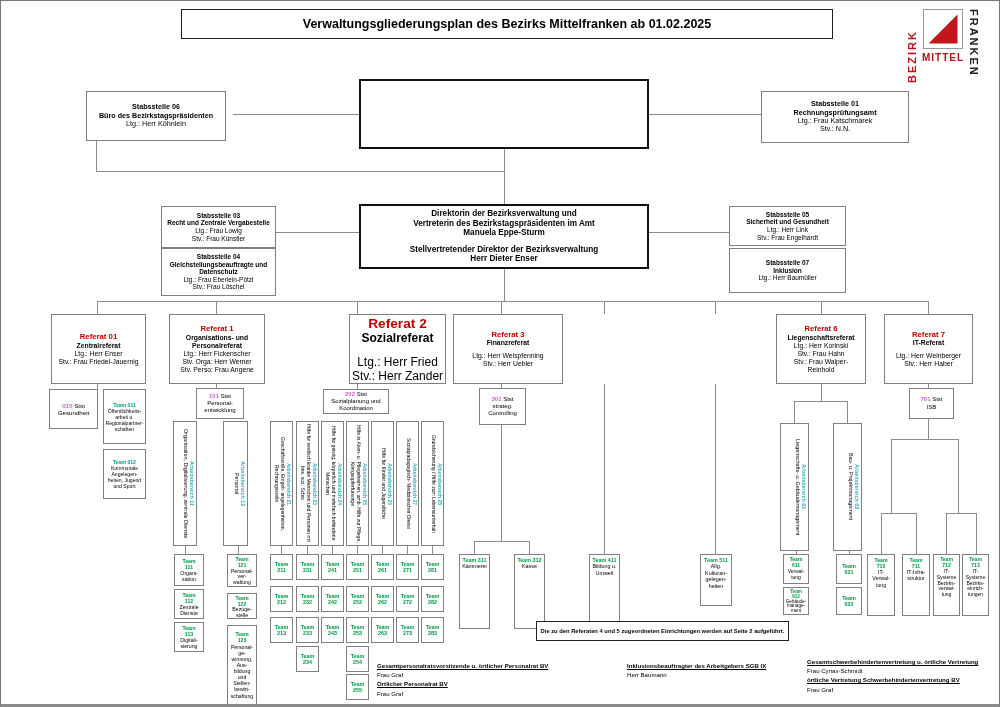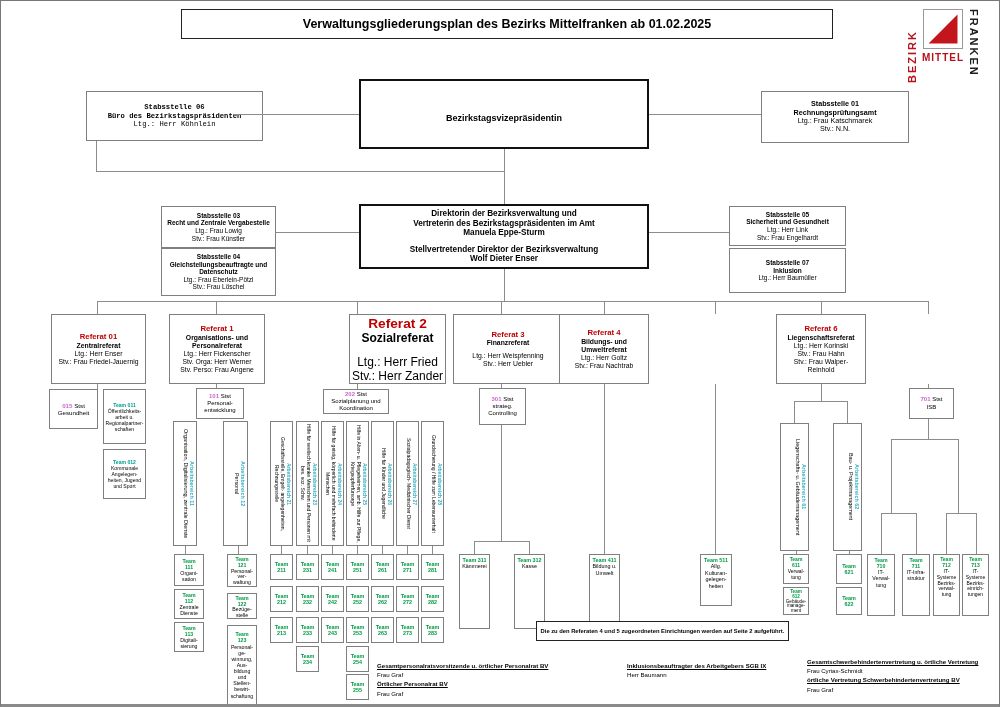--- a/index.html
+++ b/index.html
@@ -48,28 +48,27 @@
     <div class="logo-bezirk">BEZIRK</div>
     <div class="logo-mid">
       <div class="logo-square"></div>
       <div class="logo-mittel">MITTEL</div>
     </div>
     <div class="logo-franken">FRANKEN</div>
   </div>
 <div class="box title" style="left: 180px; top: 8px; width: 652px; height: 30px; font-size: 12.5px;">
       <div class="ln"><span class="b">Verwaltungsgliederungsplan des Bezirks Mittelfranken ab 01.02.2025</span></div>
     </div>
-    <div class="box t1" style="left: 85px; top: 90px; width: 177px; height: 50px; font-size: 7.2px; font-family: Liberation Mono, monospace;">
+    <div class="box t1" style="left: 85px; top: 90px; width: 140px; height: 50px; font-size: 7.2px;">
       <div class="ln"><span class="b">Stabsstelle 06</span></div>
       <div class="ln"><span class="b">Büro des Bezirkstagspräsidenten</span></div>
       <div class="ln"><span>Ltg.: Herr Köhnlein</span></div>
     </div>
     <div class="box t2" style="left: 358px; top: 78px; width: 290px; height: 70px; font-size: 9px;">
       <div class="ln"><span></span></div>
-      <div class="ln"><span class="b">Bezirkstagsvizepräsidentin</span></div>
     </div>
     <div class="box t1" style="left: 760px; top: 90px; width: 148px; height: 52px; font-size: 7.2px;">
       <div class="ln"><span class="b">Stabsstelle 01</span></div>
       <div class="ln"><span class="b">Rechnungsprüfungsamt</span></div>
       <div class="ln"><span>Ltg.: Frau Katschmarek</span></div>
       <div class="ln"><span>Stv.: N.N.</span></div>
     </div>
     <div class="box t1" style="left: 160px; top: 205px; width: 115px; height: 42px; font-size: 6.5px;">
       <div class="ln"><span class="b">Stabsstelle 03</span></div>
       <div class="ln"><span class="b">Recht und Zentrale Vergabestelle</span></div>
@@ -81,21 +80,21 @@
       <div class="ln"><span class="b">Gleichstellungsbeauftragte und Datenschutz</span></div>
       <div class="ln"><span>Ltg.: Frau Eberlein-Pötzl</span></div>
       <div class="ln"><span>Stv.: Frau Löschel</span></div>
     </div>
     <div class="box t2" style="left: 358px; top: 203px; width: 290px; height: 65px; font-size: 8.2px;">
       <div class="ln"><span class="b">Direktorin der Bezirksverwaltung und</span></div>
       <div class="ln"><span class="b">Vertreterin des Bezirkstagspräsidenten im Amt</span></div>
       <div class="ln"><span class="b">Manuela Eppe-Sturm</span></div>
       <div class="ln"><span></span></div>
       <div class="ln"><span class="b">Stellvertretender Direktor der Bezirksverwaltung</span></div>
-      <div class="ln"><span class="b">Wolf Dieter Enser</span></div>
+      <div class="ln"><span class="b">Herr Dieter Enser</span></div>
     </div>
     <div class="box t1" style="left: 728px; top: 205px; width: 117px; height: 40px; font-size: 6.5px;">
       <div class="ln"><span class="b">Stabsstelle 05</span></div>
       <div class="ln"><span class="b">Sicherheit und Gesundheit</span></div>
       <div class="ln"><span>Ltg.: Herr Link</span></div>
       <div class="ln"><span>Stv.: Frau Engelhardt</span></div>
     </div>
     <div class="box t1" style="left: 728px; top: 247px; width: 117px; height: 45px; font-size: 6.5px;">
       <div class="ln"><span class="b">Stabsstelle 07</span></div>
       <div class="ln"><span class="b">Inklusion</span></div>
@@ -122,34 +121,34 @@
       <div class="ln"><span>Ltg.: Herr Fried</span></div>
       <div class="ln"><span>Stv.: Herr Zander</span></div>
     </div>
     <div class="box t1" style="left: 452px; top: 313px; width: 110px; height: 70px; font-size: 6.8px; text-align: center;">
       <div class="ln"><span class="r">Referat 3</span></div>
       <div class="ln"><span class="b">Finanzreferat</span></div>
       <div class="ln"><span></span></div>
       <div class="ln"><span>Ltg.: Herr Weispfenning</span></div>
       <div class="ln"><span>Stv.: Herr Uebler</span></div>
     </div>
-    <div class="box t1" style="left: 558px; top: 313px; width: 90px; height: 70px; font-size: 6.8px;">
-      <div class="ln"><span class="r">Referat 4</span></div>
-      <div class="ln"><span class="b">Bildungs- und</span></div>
-      <div class="ln"><span class="b">Umweltreferat</span></div>
-      <div class="ln"><span>Ltg.: Herr Goltz</span></div>
-      <div class="ln"><span>Stv.: Frau Nachtrab</span></div>
-    </div>
     <div class="box t1" style="left: 775px; top: 313px; width: 90px; height: 70px; font-size: 6.8px;">
       <div class="ln"><span class="r">Referat 6</span></div>
       <div class="ln"><span class="b">Liegenschaftsreferat</span></div>
       <div class="ln"><span>Ltg.: Herr Korinski</span></div>
       <div class="ln"><span>Stv.: Frau Hahn</span></div>
       <div class="ln"><span>Stv.: Frau Walper-</span></div>
       <div class="ln"><span>Reinhold</span></div>
+    </div>
+    <div class="box t1" style="left: 883px; top: 313px; width: 89px; height: 70px; font-size: 6.8px;">
+      <div class="ln"><span class="r">Referat 7</span></div>
+      <div class="ln"><span class="b">IT-Referat</span></div>
+      <div class="ln"><span></span></div>
+      <div class="ln"><span>Ltg.: Herr Weinberger</span></div>
+      <div class="ln"><span>Stv.: Herr Haber</span></div>
     </div>
     <div class="box t1" style="left: 48px; top: 388px; width: 49px; height: 40px; font-size: 6.2px;">
       <div class="ln"><span class="p">015</span><span> Stst</span></div>
       <div class="ln"><span>Gesundheit</span></div>
     </div>
     <div class="box t1" style="left: 102px; top: 388px; width: 43px; height: 55px; font-size: 5.1px;">
       <div class="ln"><span class="t">Team 011</span></div>
       <div class="ln"><span>Öffentlichkeits-</span></div>
       <div class="ln"><span>arbeit u.</span></div>
       <div class="ln"><span>Regionalpartner-</span></div>

